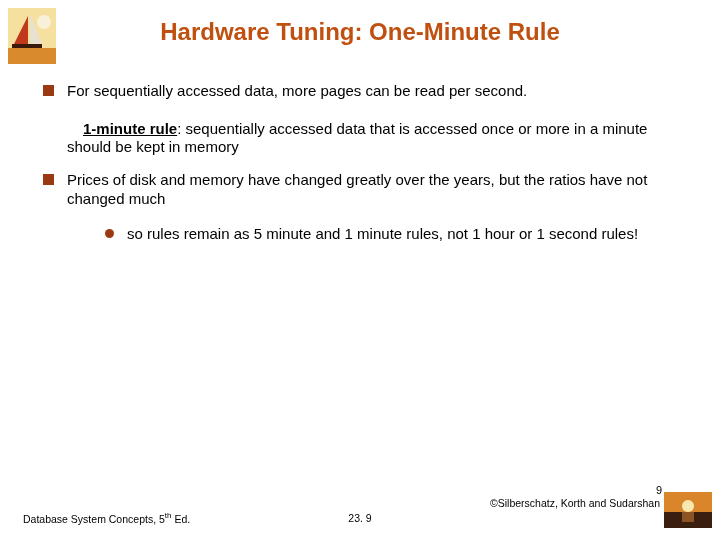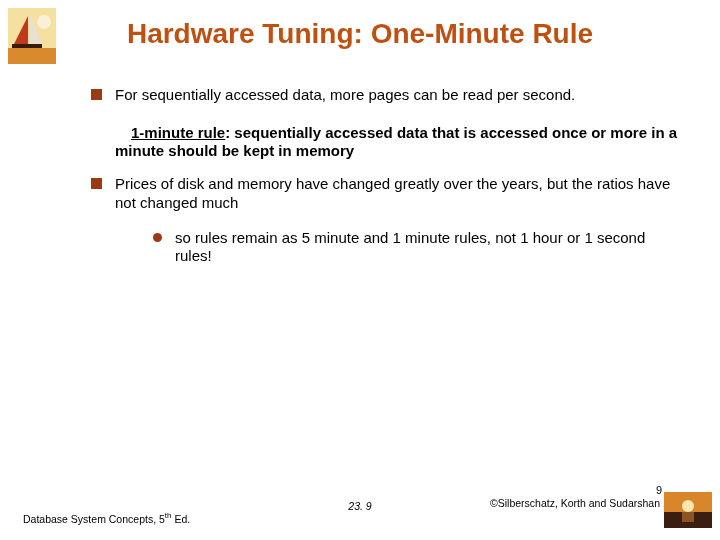--- a/index.html
+++ b/index.html
@@ -21,27 +21,27 @@
   .logo-bottom {
     position: absolute;
     bottom: 12px;
     right: 8px;
     width: 48px;
     height: 36px;
   }
   .title {
     text-align: center;
     color: #c05010;
-    font-size: 28px;
+    font-size: 24px;
     font-weight: bold;
     padding-top: 18px;
     padding-bottom: 36px;
   }
   .content {
-    padding-left: 91px;
+    padding-left: 43px;
     padding-right: 40px;
     font-size: 15px;
     color: #000;
     line-height: 1.25;
   }
   .bullet-l1 {
     position: relative;
     padding-left: 24px;
     margin-bottom: 14px;
   }
@@ -69,38 +69,38 @@
     width: 9px;
     height: 9px;
     background: #9b3a12;
     border-radius: 50%;
   }
   .rule-label {
     font-weight: bold;
     text-decoration: underline;
     margin-left: 16px;
   }
-  .bold { font-weight: bold; }
+  .bold { font-weight: normal; }
   .page-num {
     position: absolute;
     right: 58px;
     bottom: 44px;
     font-size: 11px;
     color: #000;
   }
   .footer {
     position: absolute;
     bottom: 16px;
     left: 0;
     width: 100%;
     font-size: 10.5px;
     color: #000;
   }
   .footer-left { position: absolute; left: 23px; bottom: 0; }
-  .footer-center { position: absolute; left: 50%; transform: translateX(-50%); bottom: 12px; font-style: italic; }
+  .footer-center { position: absolute; left: 50%; transform: translateX(-50%); bottom: 0; }
   .footer-right { position: absolute; right: 60px; bottom: 15px; }
   .sup { font-size: 8px; vertical-align: super; }
 </style>
 </head>
 <body>
 
 <div class="logo-top">
   <svg viewBox="0 0 48 56" width="48" height="56">
     <rect x="0" y="0" width="48" height="56" fill="#f5e0a0"></rect>
     <rect x="0" y="40" width="48" height="16" fill="#d98a2c"></rect>

